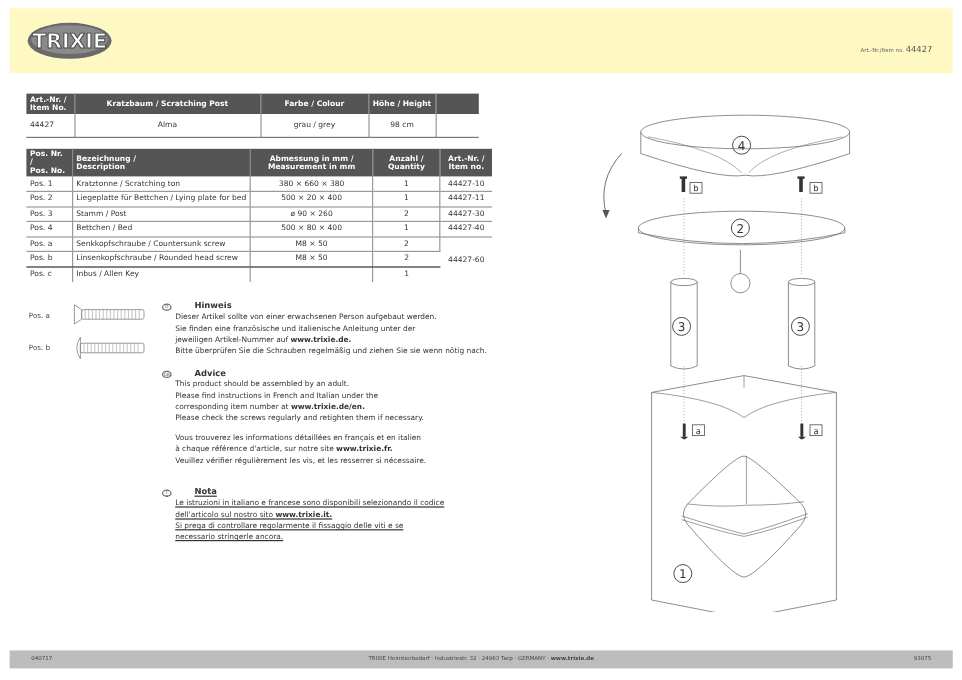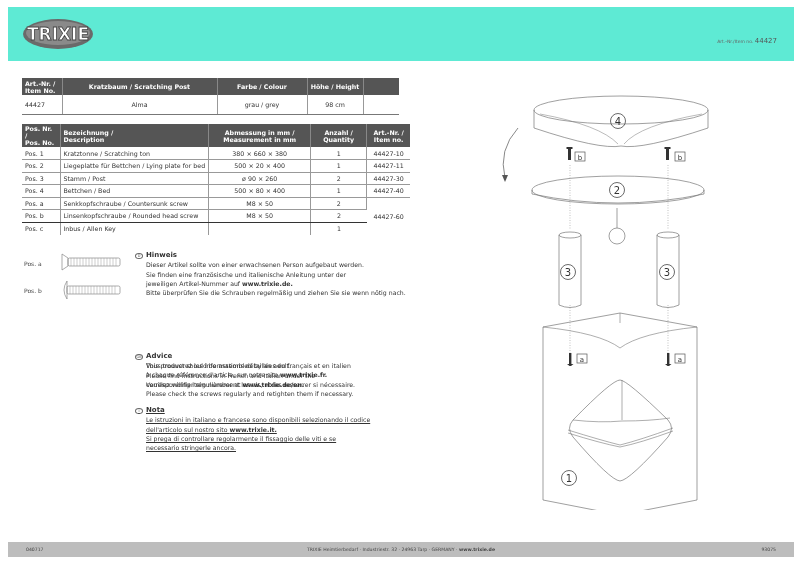--- a/index.html
+++ b/index.html
@@ -1,21 +1,21 @@
 <!DOCTYPE html>
 <html><head>
 <meta charset="utf-8">
 <style>
   * { box-sizing: border-box; margin: 0; padding: 0; }
   html, body { width: 802px; height: 567px; background: #ffffff; overflow: hidden; }
   body { font-family: "DejaVu Sans", "Liberation Sans", sans-serif; color: #333; position: relative; }
 
   .header-band {
     position: absolute; left: 8px; top: 7px; width: 786px; height: 54px;
-    background: #5eead4;
+    background: #fef9c3;
   }
   .logo {
     position: absolute; left: 14px; top: 11px; width: 72px; height: 32px;
   }
   .doc-title {
     position: absolute; right: 17px; top: 20px;
     font-size: 7px; font-weight: bold; color: #555; text-align: right; white-space: nowrap;
   }
   .doc-sub {
     position: absolute; right: 17px; top: 30px;
@@ -34,21 +34,21 @@
   .t1 th { height: 17px; }
   .t1 td { height: 19px; border-bottom: 1px solid #777; }
 
   .t2 { left: 22px; top: 124px; width: 388px; }
   .t2 th { height: 22px; }
 
   .screw-label { position: absolute; font-size: 6px; color: #444; }
   .screw { position: absolute; }
 
   .note { position: absolute; left: 135px; font-size: 6.2px; color: #333; line-height: 9.3px; }
-  .note .ttl { font-weight: bold; font-size: 7px; display: flex; align-items: center; gap: 3px; }
+  .note .ttl { font-weight: bold; font-size: 7px; display: flex; align-items: center; gap: 19px; }
   .note .flag {
     display: inline-block; width: 8px; height: 6px; border: 0.7px solid #666; border-radius: 50%;
     font-size: 3.5px; line-height: 5px; text-align: center; font-weight: normal; color: #555;
   }
   .note .body { padding-left: 11px; }
   .note .body b { font-weight: bold; }
 
   .diagram { position: absolute; left: 490px; top: 80px; width: 270px; height: 430px; }
 
   .footer-band {
@@ -227,21 +227,21 @@
     <span>Hinweis</span>
   </div>
   <div class="body">
     <div>Dieser Artikel sollte von einer erwachsenen Person aufgebaut werden.</div>
     <div>Sie finden eine französische und italienische Anleitung unter der</div>
     <div><span>jeweiligen Artikel-Nummer auf </span><b>www.trixie.de.</b></div>
     <div>Bitte überprüfen Sie die Schrauben regelmäßig und ziehen Sie sie wenn nötig nach.</div>
   </div>
 </div>
 
-<div class="note" style="top:307px;margin-top:45px;">
+<div class="note" style="top:307px;">
   <div class="ttl">
     <span class="flag">GB</span>
     <span>Advice</span>
   </div>
   <div class="body">
     <div>This product should be assembled by an adult.</div>
     <div>Please find instructions in French and Italian under the</div>
     <div><span>corresponding item number at </span><b>www.trixie.de/en.</b></div>
     <div>Please check the screws regularly and retighten them if necessary.</div>
   </div>

